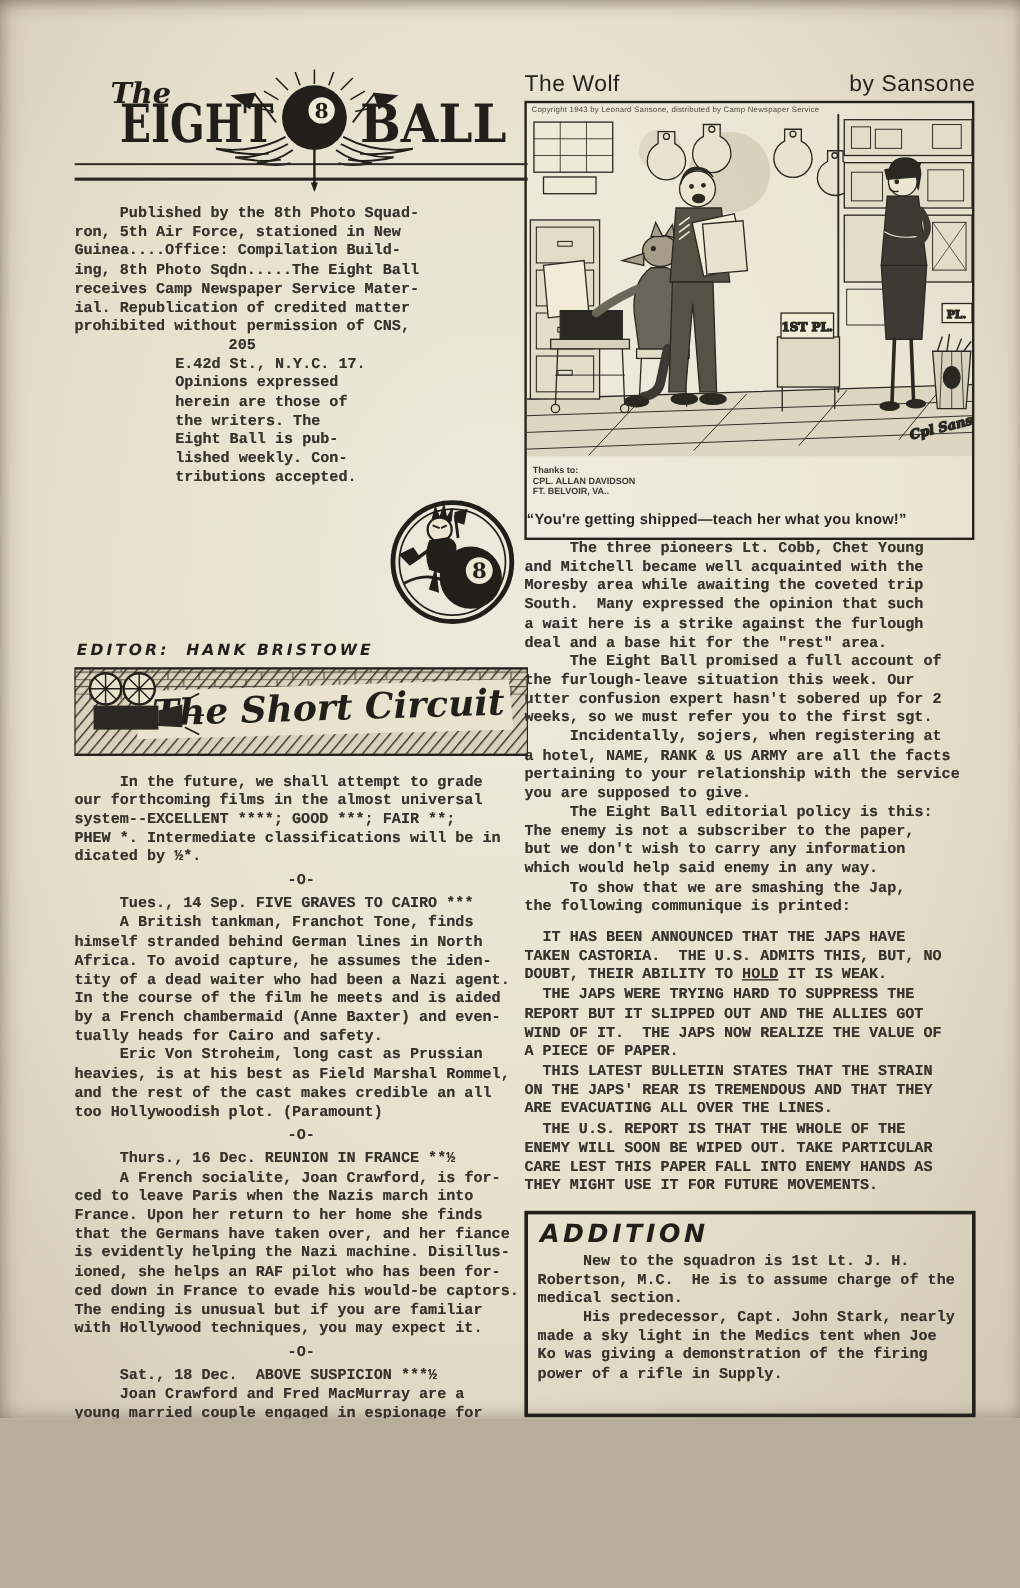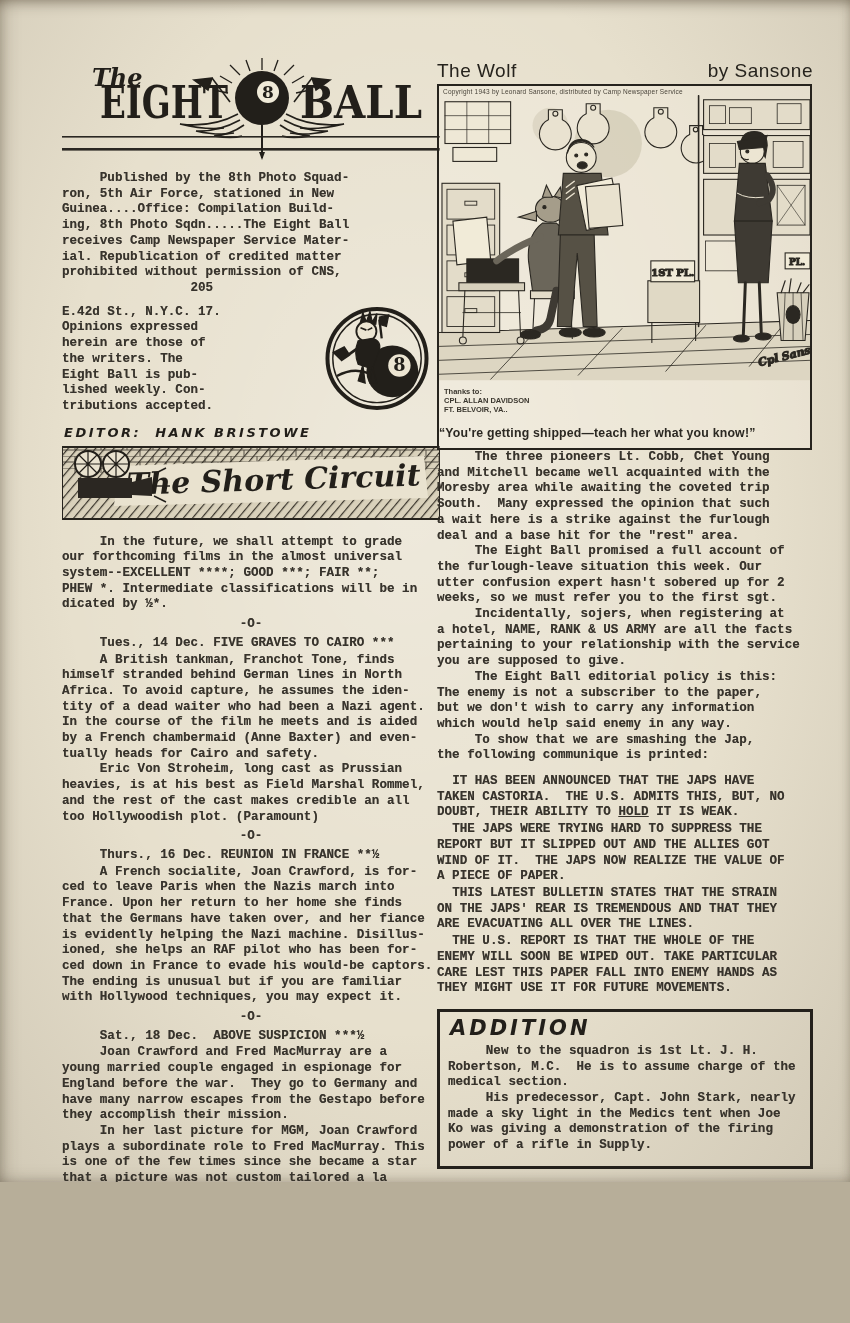--- a/index.html
+++ b/index.html
@@ -58,21 +58,21 @@
     font-family:"Liberation Sans", sans-serif;font-weight:700;
     font-size:12.3px;color:#2b2822;letter-spacing:.2px;
   }
   .wp-head{margin:16px 0 6px 2px;}
   .wp-big{font-size:24px;letter-spacing:5px;}
   .wp-small{font-size:13px;letter-spacing:2px;}
   .commu{margin-top:10px;}
   .commu .tw{margin-bottom:1px;}
   #addition-box{
     border:3px solid #23201b;
-    margin-top:12px;padding:4px 8px 12px 8px;
+    margin-top:12px;padding:4px 8px 24px 8px;
   }
   .addition-head{font-size:21px;letter-spacing:3px;margin:0 0 4px 2px;}
   .poem{margin-top:12px;}
   .mb{margin-bottom:1px;}
   svg text{font-family:"DejaVu Serif", serif;}
 </style>
 </head>
 <body>
 
 <div id="page">
@@ -131,21 +131,21 @@
 
     
     <div class="tw" style="margin-top:6px">     Published by the 8th Photo Squad-
 ron, 5th Air Force, stationed in New
 Guinea....Office: Compilation Build-
 ing, 8th Photo Sqdn.....The Eight Ball
 receives Camp Newspaper Service Mater-
 ial. Republication of credited matter
 prohibited without permission of CNS,
                  205</div>
-    <div style="display:flex;align-items:flex-end;">
+    <div style="display:flex;align-items:center;flex-direction:column;">
       <div class="tw" style="width:210px">E.42d St., N.Y.C. 17.
 Opinions expressed
 herein are those of
 the writers. The
 Eight Ball is pub-
 lished weekly. Con-
 tributions accepted.</div>
 
       <svg width="118" height="112" viewBox="0 0 100 95" style="margin:6px 4px 0 auto">
         <circle cx="50" cy="47" r="42" fill="none" stroke="#221f1a" stroke-width="3.4"></circle>
@@ -207,21 +207,21 @@
     
     <div class="tw" style="margin-top:6px">     In the future, we shall attempt to grade
 our forthcoming films in the almost universal
 system--EXCELLENT ****; GOOD ***; FAIR **;
 PHEW *. Intermediate classifications will be in
 dicated by ½*.</div>
 
     <div class="tw sep">-O-</div>
 
     
-    <div class="tw mb">     Tues., 14 Dec. FIVE GRAVES TO CAIRO ***</div>
+    <div class="tw mb">     Tues., 14 Sep. FIVE GRAVES TO CAIRO ***</div>
     <div class="tw">     A British tankman, Franchot Tone, finds
 himself stranded behind German lines in North
 Africa. To avoid capture, he assumes the iden-
 tity of a dead waiter who had been a Nazi agent.
 In the course of the film he meets and is aided
 by a French chambermaid (Anne Baxter) and even-
 tually heads for Cairo and safety.
      Eric Von Stroheim, long cast as Prussian
 heavies, is at his best as Field Marshal Rommel,
 and the rest of the cast makes credible an all

